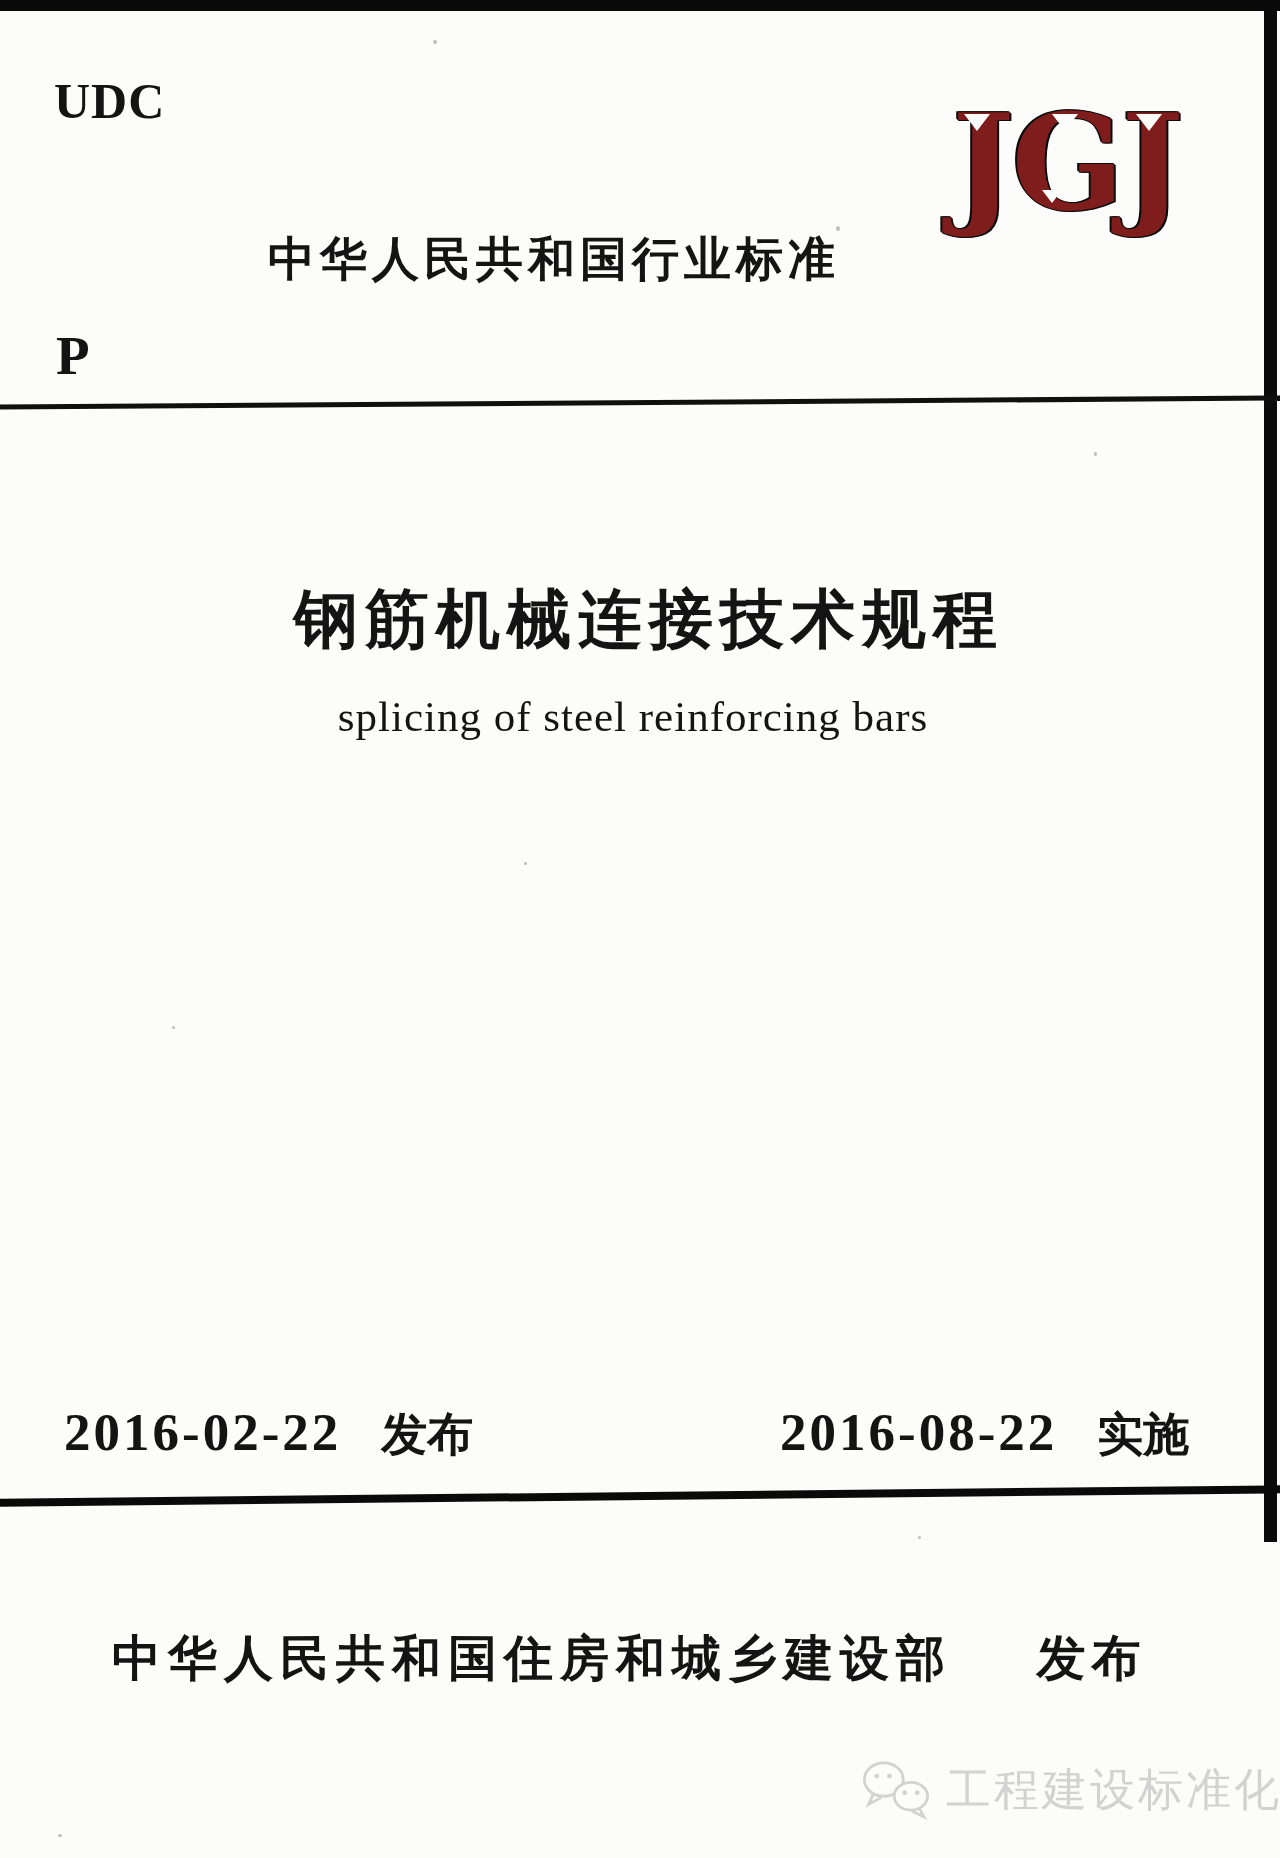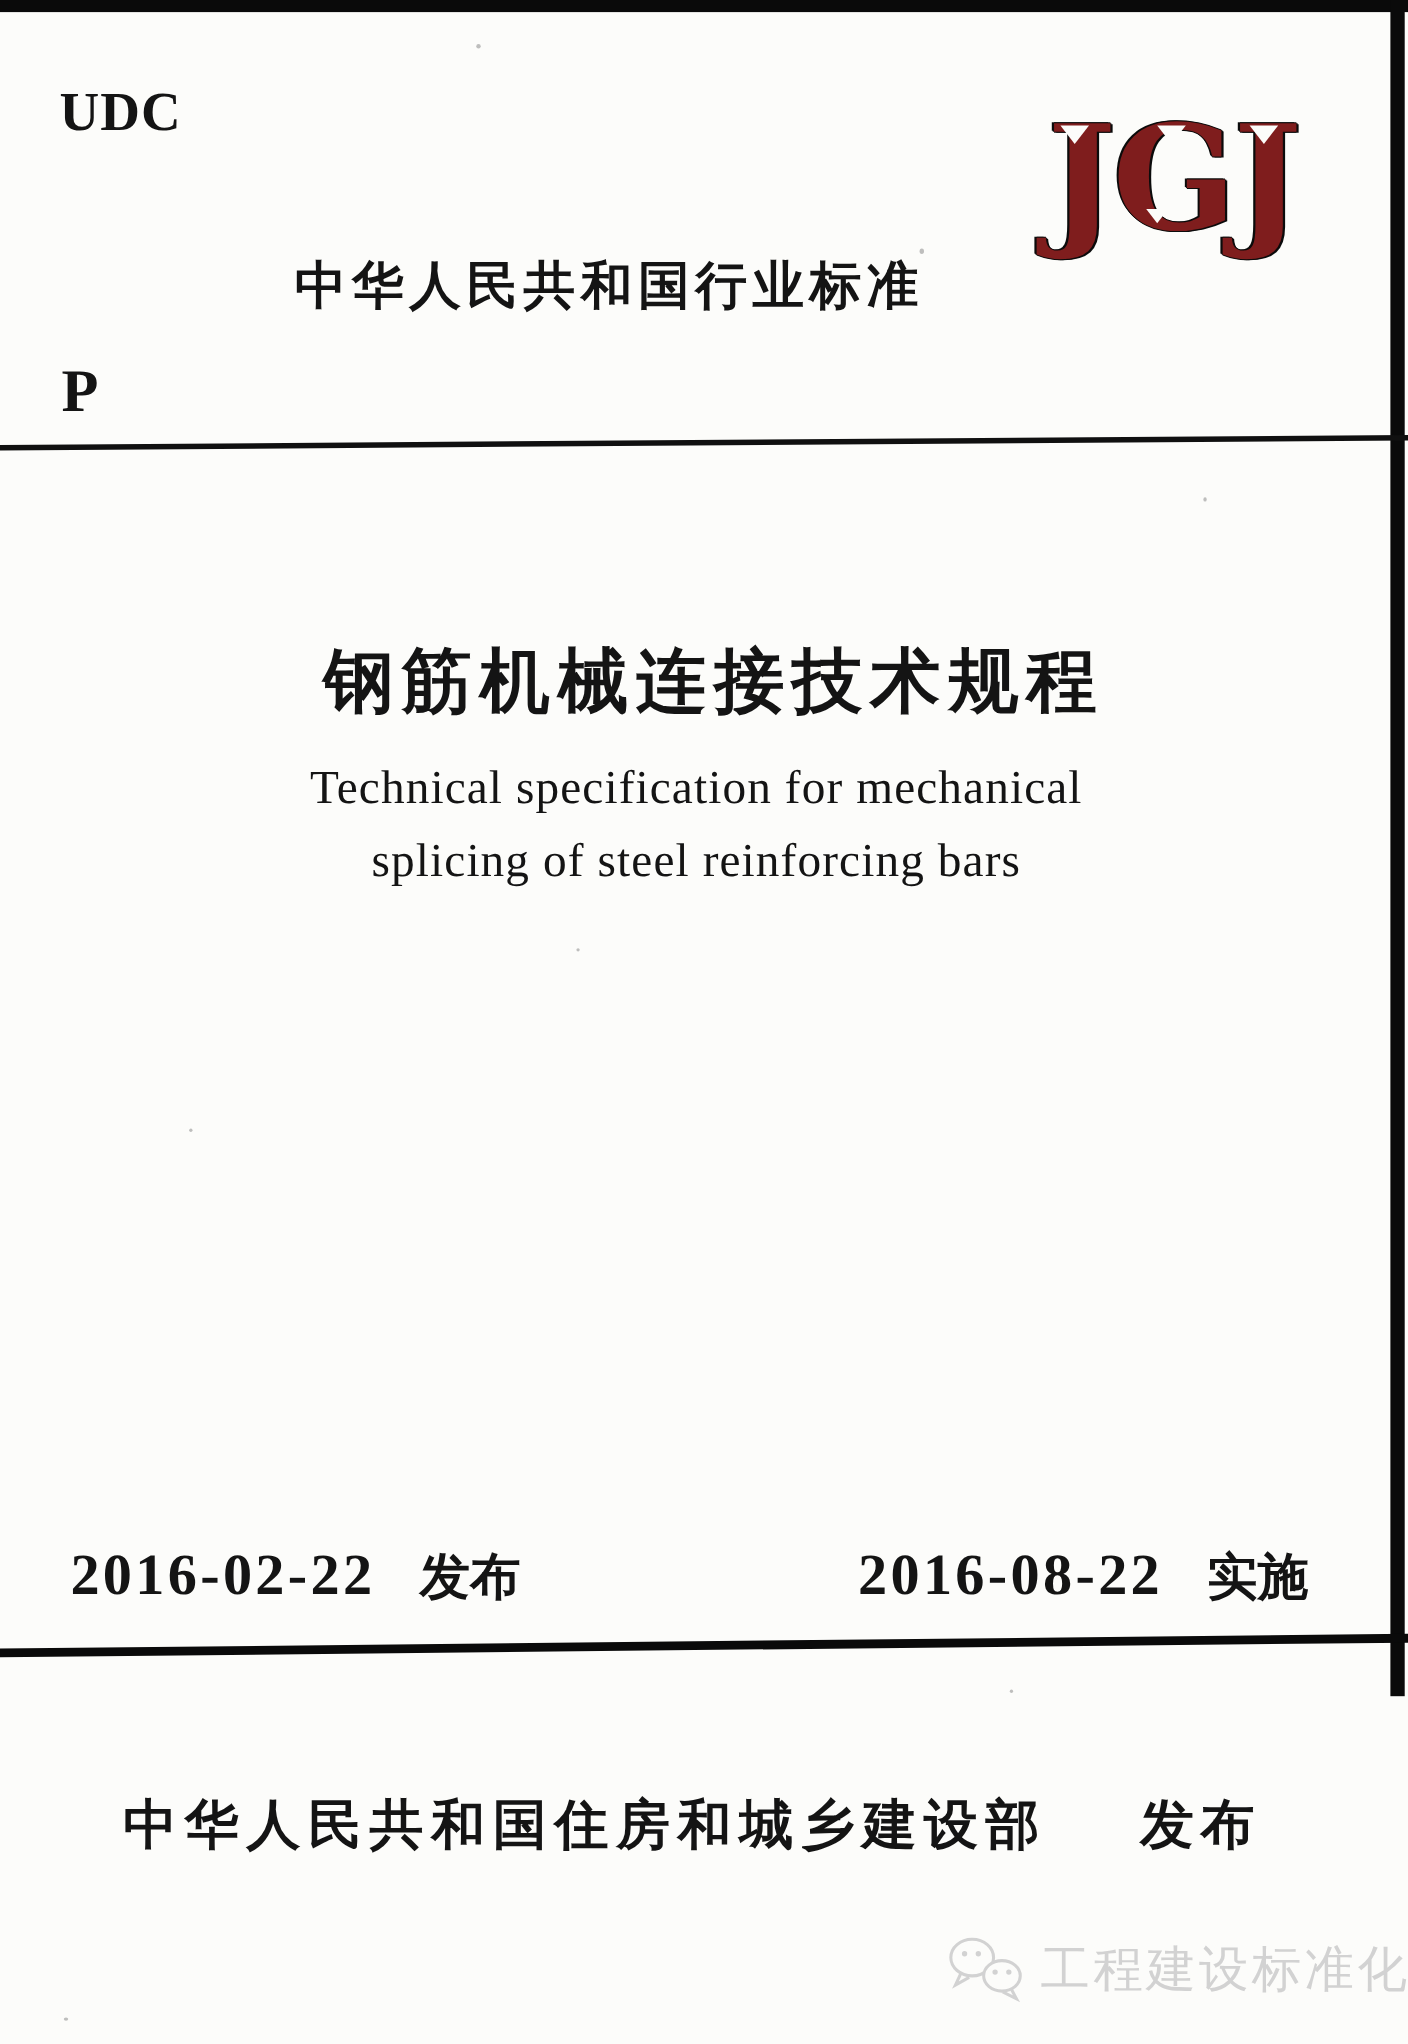--- a/index.html
+++ b/index.html
@@ -91,21 +91,20 @@
     <i class="notch n3"></i>
     <i class="notch n4"></i>
   </div>
 
   <div class="p-code">P</div>
 
   <div class="rule-top"></div>
 
   <div class="title-cn">钢筋机械连接技术规程</div>
   <div class="title-en">
-    <div>Technical specification for mechanical</div>
     <div>splicing of steel reinforcing bars</div>
   </div>
 
   <div class="date-group issue">
     <span class="date-num">2016-02-22</span>
     <span class="date-label">发布</span>
   </div>
   <div class="date-group impl">
     <span class="date-num">2016-08-22</span>
     <span class="date-label">实施</span>

